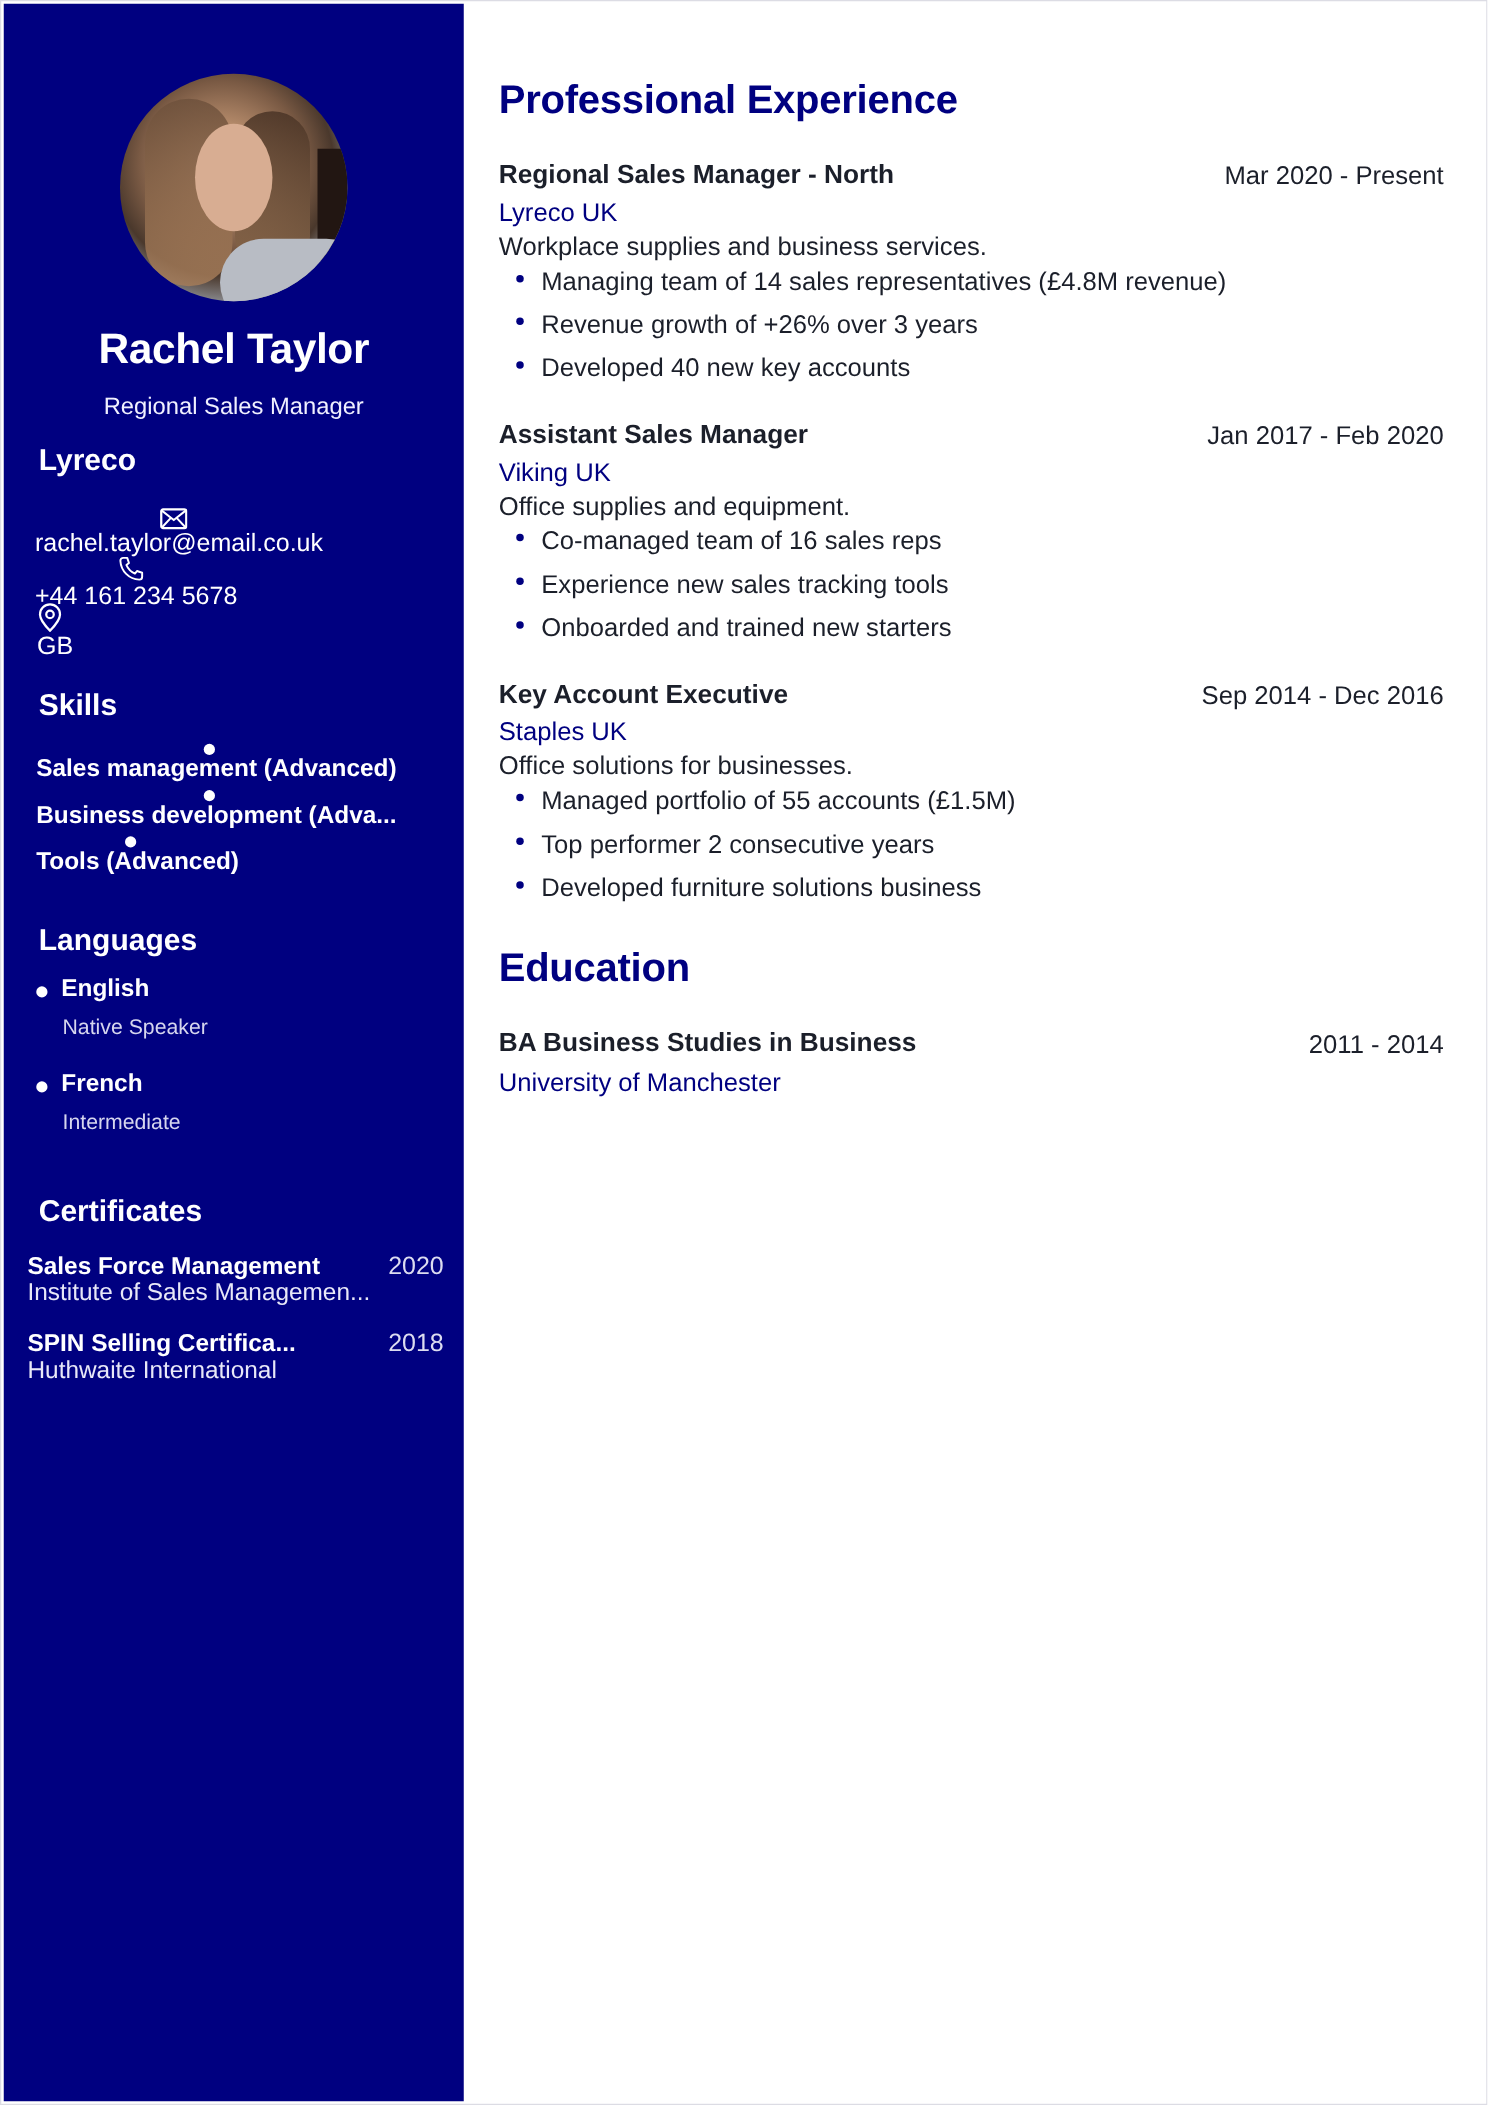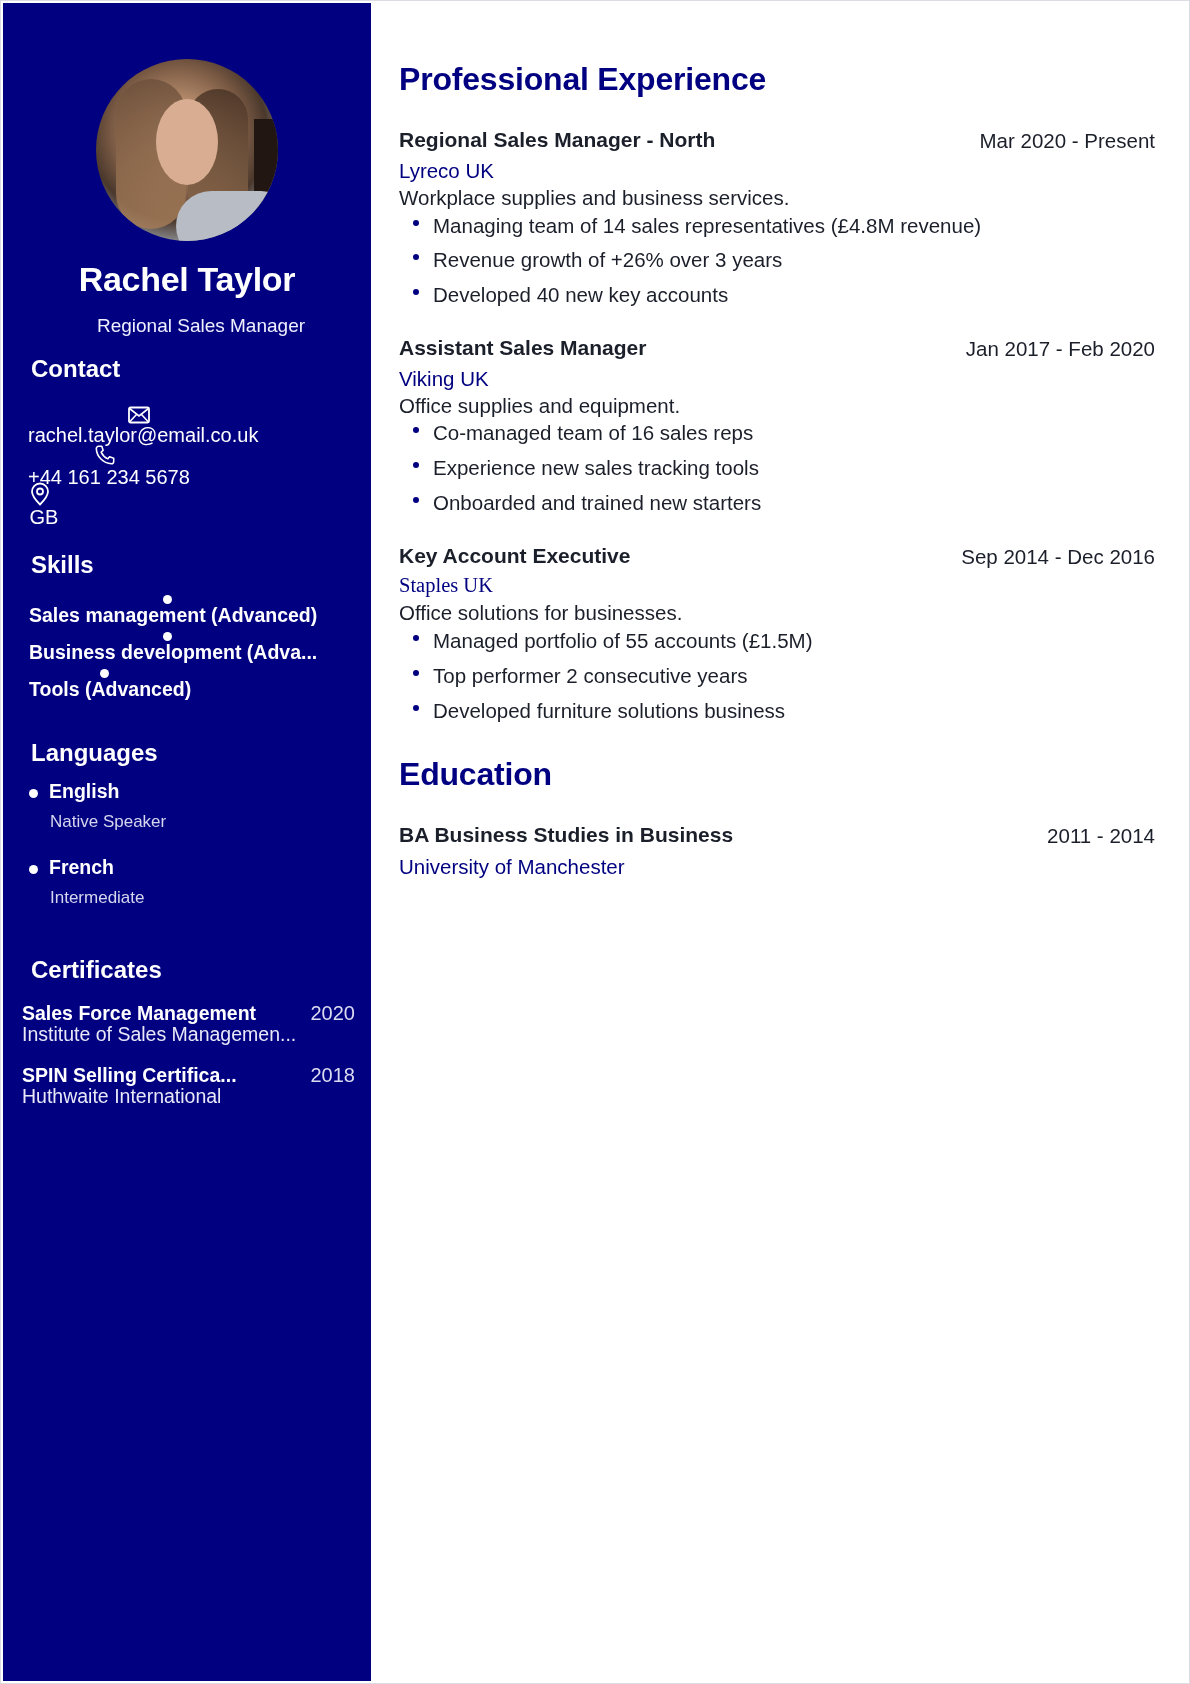--- a/index.html
+++ b/index.html
@@ -19,21 +19,21 @@
     background: radial-gradient(circle at 45% 40%, #d9b49a 0%, #b48a6a 22%, #7a5a44 45%, #4a382c 60%, #9aa0a8 78%, #8f949a 100%);
   }
   .photo .hair-l { position:absolute; left:20px; top:20px; width:70px; height:150px; border-radius:40px; background: linear-gradient(180deg,#6e513c,#a57c59); opacity:.85; }
   .photo .hair-r { position:absolute; right:30px; top:30px; width:60px; height:130px; border-radius:40px; background: linear-gradient(180deg,#4a3426,#8c6a4c); opacity:.85; }
   .photo .face { position:absolute; left:60px; top:40px; width:62px; height:86px; border-radius:50%; background:#d8ad92; }
   .photo .shirt { position:absolute; left:80px; bottom:-20px; width:120px; height:70px; border-radius:40px; background:#b8bcc4; }
   .photo .wall { position:absolute; right:0; top:60px; width:24px; height:90px; background:#221612; }
 
   .name { position: absolute; left: 0; width: 368px; top: 257px; text-align: center;
     font-size: 34px; font-weight: bold; letter-spacing: -0.3px; }
-  .role { position: absolute; left: 0; width: 368px; top: 312px; text-align: center; font-size: 19px; color: #f0f0ff; margin-left: 14px; }
+  .role { position: absolute; left: 0; width: 368px; top: 312px; text-align: center; font-size: 19px; color: #f0f0ff; }
 
   .sb-heading { position: absolute; left: 28px; font-size: 24px; font-weight: bold; }
   .contact-row { position: absolute; left: 25px; height: 26px; display: flex; align-items: center; font-size: 20px; flex-direction: column; }
   .contact-row .icon { width: 24px; height: 24px; margin-right: 8px; display: inline-flex; align-items: center; justify-content: center; }
   .skill { position: absolute; left: 26px; font-size: 19.5px; font-weight: bold; display: flex; align-items: center; white-space: nowrap; flex-direction: column; }
   .dot { width: 9px; height: 9px; border-radius: 50%; background: #ffffff; margin-right: 11px; margin-top: 3px; flex: none; }
   .lang-name { position: absolute; left: 26px; font-size: 19.5px; font-weight: bold; display: flex; align-items: center; }
   .lang-level { position: absolute; left: 47px; font-size: 17px; color: #d6d6ee; }
   .cert-title { position: absolute; left: 19px; font-size: 19.5px; font-weight: bold; white-space: nowrap; }
   .cert-year { position: absolute; right: 16px; font-size: 20px; color: #dcdcf0; }
@@ -57,21 +57,21 @@
     <div class="photo">
       <div class="hair-l"></div>
       <div class="wall"></div>
       <div class="hair-r"></div>
       <div class="face"></div>
       <div class="shirt"></div>
     </div>
     <div class="name">Rachel Taylor</div>
     <div class="role">Regional Sales Manager</div>
 
-    <div class="sb-heading" style="top:352px;">Contact</div>
+    <div class="sb-heading" style="top:352px;">Lyreco</div>
     <div class="contact-row" style="top:403px;">
       <span class="icon">
         <svg width="22" height="18" viewBox="0 0 22 18">
             <rect x="1" y="1.5" width="20" height="15" rx="1.5" fill="none" stroke="#fff" stroke-width="1.8"></rect>
             <path d="M1.5 2.5 L11 10 L20.5 2.5 M1.5 16 L8.5 8.5 M20.5 16 L13.5 8.5" fill="none" stroke="#fff" stroke-width="1.6"></path>
           </svg>
       </span>
       <span>rachel.taylor@email.co.uk</span>
     </div>
     <div class="contact-row" style="top:441px;">
@@ -164,21 +164,21 @@
         </div>
       <div class="bullet" style="top:490px;">
           <span class="bdot"></span>
           <span>Onboarded and trained new starters</span>
         </div>
     </div>
 
     <div>
       <div class="job-title" style="top:543px;">Key Account Executive</div>
       <div class="job-date" style="top:544px;margin-left:24px;">Sep 2014 - Dec 2016</div>
-      <div class="company" style="top:573px;font-family:Liberation Serif, serif;">Staples UK</div>
+      <div class="company" style="top:573px;">Staples UK</div>
       <div class="desc" style="top:600px;">Office solutions for businesses.</div>
       <div class="bullet" style="top:628px;">
           <span class="bdot"></span>
           <span>Managed portfolio of 55 accounts (£1.5M)</span>
         </div>
       <div class="bullet" style="top:663px;">
           <span class="bdot"></span>
           <span>Top performer 2 consecutive years</span>
         </div>
       <div class="bullet" style="top:698px;">

